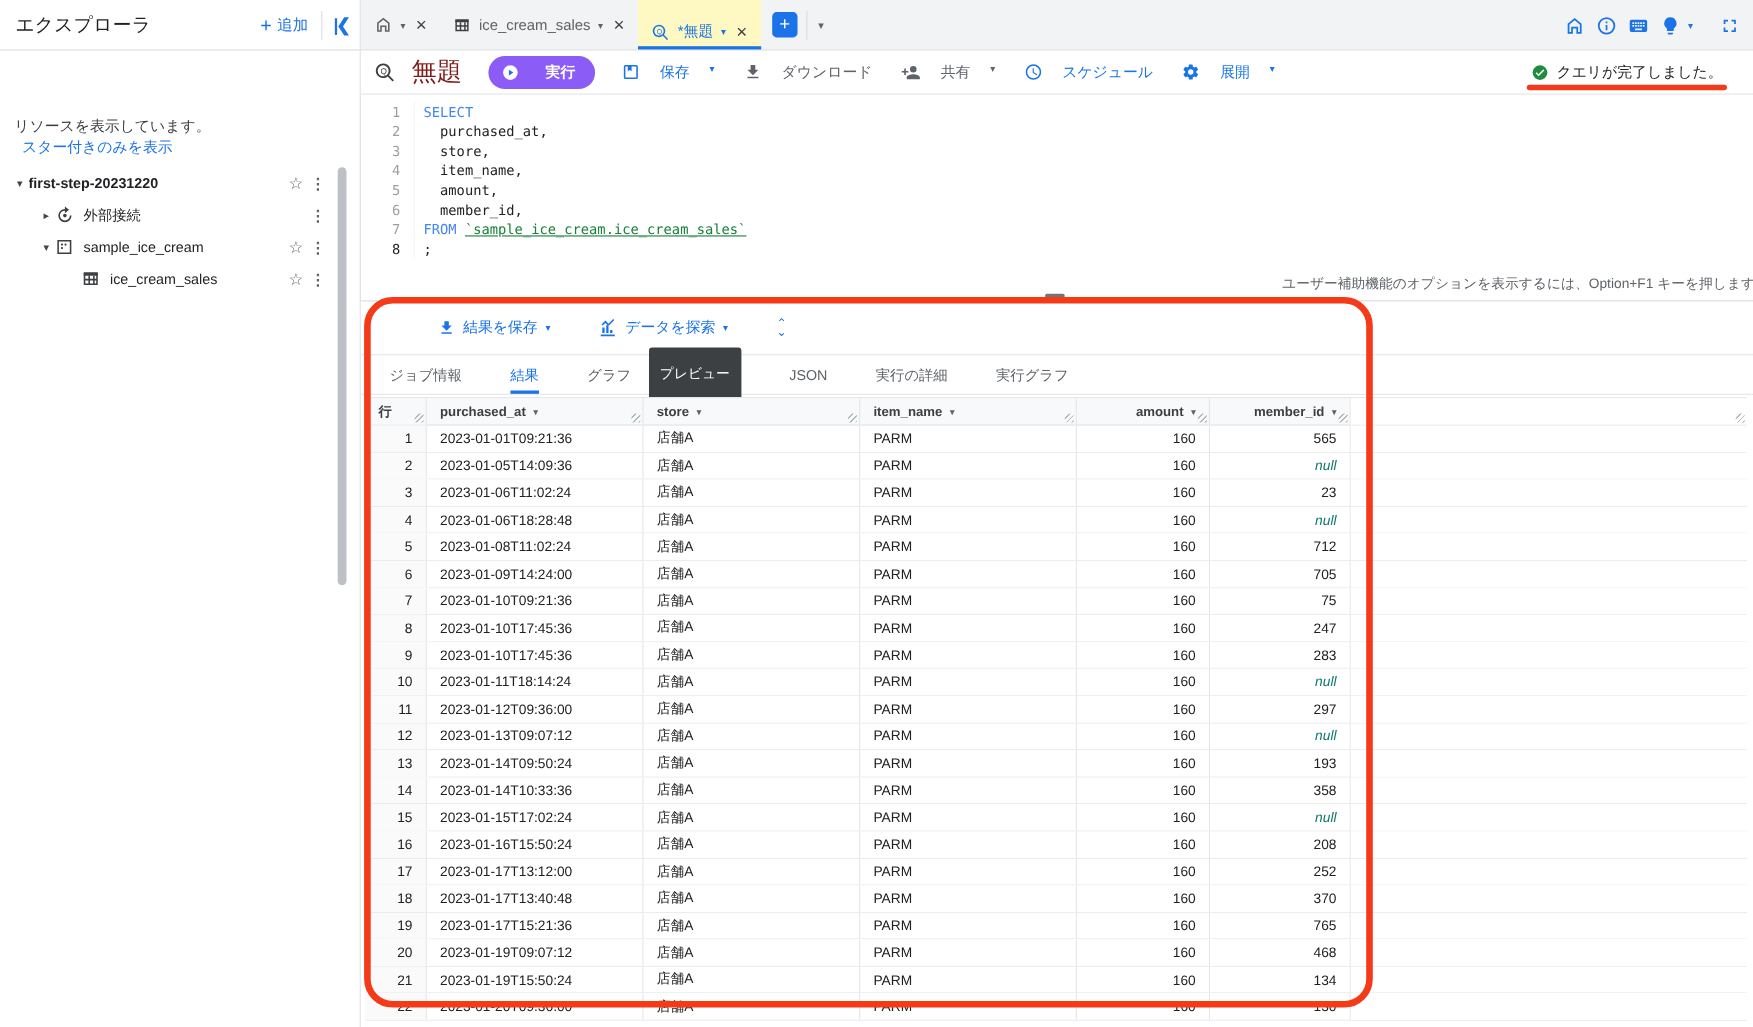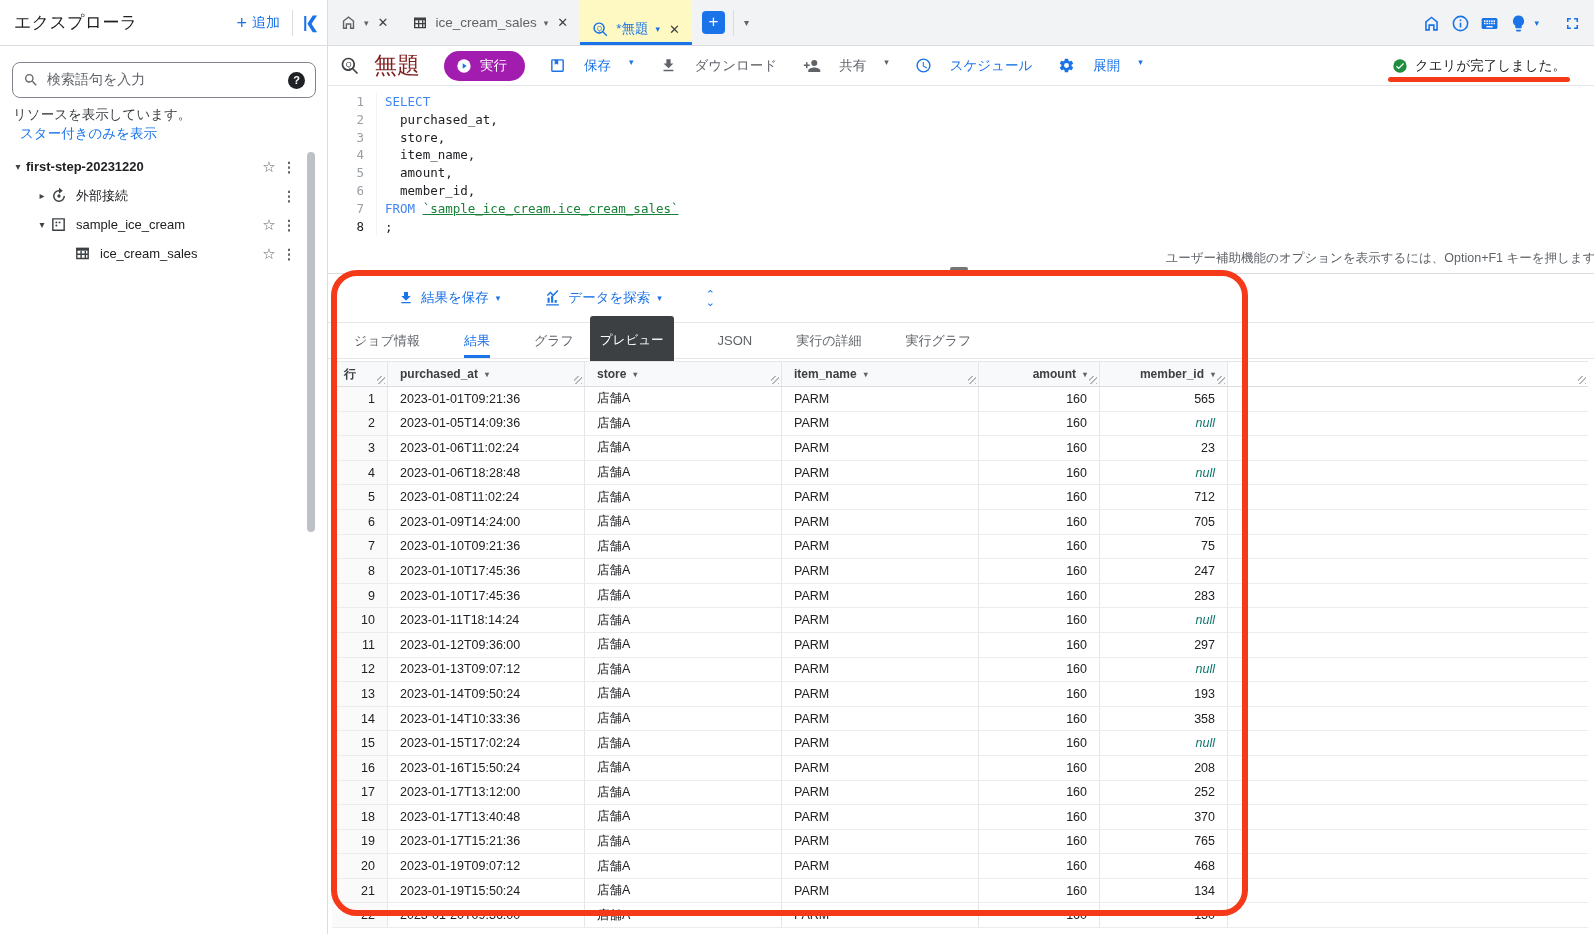--- a/index.html
+++ b/index.html
@@ -47,22 +47,22 @@
   .tabstrip-caret { color:#5f6368; font-size:10px; align-self:center; padding:0 10px; cursor:pointer; }
   .strip-icons { position:absolute; right:12px; top:0; height:46px; display:flex; align-items:center; gap:10px; }
   .strip-icons .ic { width:19px; height:19px; cursor:pointer; }
   .mini-caret { font-size:9px; color:#1a73e8; margin-left:-4px; }
 
   
   #toolbar { position:absolute; left:0; top:46px; width:1266px; height:40px; background:#fff; border-bottom:1px solid #e4e6e8;
              display:flex; align-items:center; padding-left:12px; }
   .qicon { width:20px; height:20px; margin-right:14px; }
   .tb-title { font-size:23px; color:#7f1d1d; margin-right:24px; }
-  .run-btn { background:#a21caf; color:#fff; border-radius:16px; height:30px; display:flex; align-items:center; gap:8px;
-             padding:0 18px 0 12px; font-size:13.5px; cursor:pointer; margin-right:24px; }
+  .run-btn { background:#8b5cf6; color:#fff; border-radius:16px; height:30px; display:flex; align-items:center; gap:24px;
+             padding:0 18px 0 12px; font-size:13.5px; cursor:pointer; margin-right:24px;font-weight:bold; }
   .tb-item { display:flex; align-items:flex-start; gap:18px; font-size:13.5px; margin-right:26px; cursor:pointer; }
   .tb-blue { color:#1a73e8; }
   .tb-gray { color:#5f6368; }
   .tb-caret { font-size:9px; }
   .status-wrap { margin-left:auto; margin-right:28px; position:relative; display:flex; align-items:center; gap:7px; }
   .status-text { font-size:13.5px; color:#202124; }
   .status-underline { position:absolute; left:-4px; right:-4px; bottom:-7px; height:5px; background:#f43a18; border-radius:3px; }
 
   
   #editor { position:absolute; left:0; top:86px; width:1266px; height:176px; padding:7px 0 0 8px;
@@ -120,27 +120,20 @@
 
 <div id="sidebar">
   <div class="sb-header">
     <span class="sb-title">エクスプローラ</span>
     <span class="add-btn">
       <span class="add-plus">+</span>
       <span>追加</span>
     </span>
     <span class="vdiv"></span>
     <span class="collapse-btn">|❮</span>
-  </div>
-  <div class="search-wrap">
-    <svg width="16" height="16" viewBox="0 0 24 24">
-        <path fill="#5f6368" d="M15.5 14h-.79l-.28-.27A6.47 6.47 0 0 0 16 9.5 6.5 6.5 0 1 0 9.5 16c1.61 0 3.09-.59 4.23-1.57l.27.28v.79l5 4.99L20.49 19l-4.99-5zm-6 0A4.5 4.5 0 1 1 14 9.5 4.5 4.5 0 0 1 9.5 14z"></path>
-      </svg>
-    <span class="ph">検索語句を入力</span>
-    <span class="help-dot">?</span>
   </div>
   <div class="sb-note">リソースを表示しています。</div>
   <div class="sb-link">スター付きのみを表示</div>
   <div id="tree">
       <div class="tree-row" style="padding-left: 10px;">
         <span class="tree-exp">▾</span>
         <span class="tree-label" style="font-weight: bold;">first-step-20231220</span>
         <span class="tree-star">☆</span>
         <span class="tree-kebab">⋮</span>
       </div>

